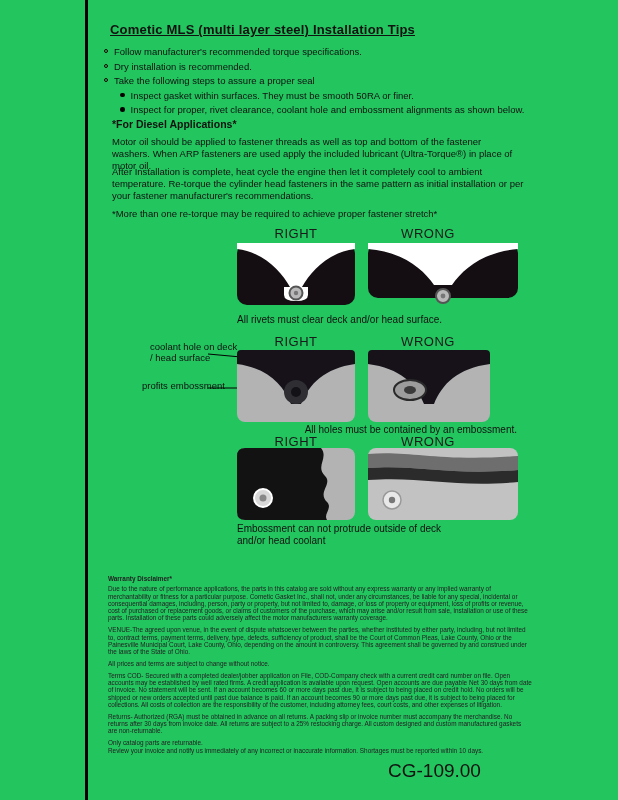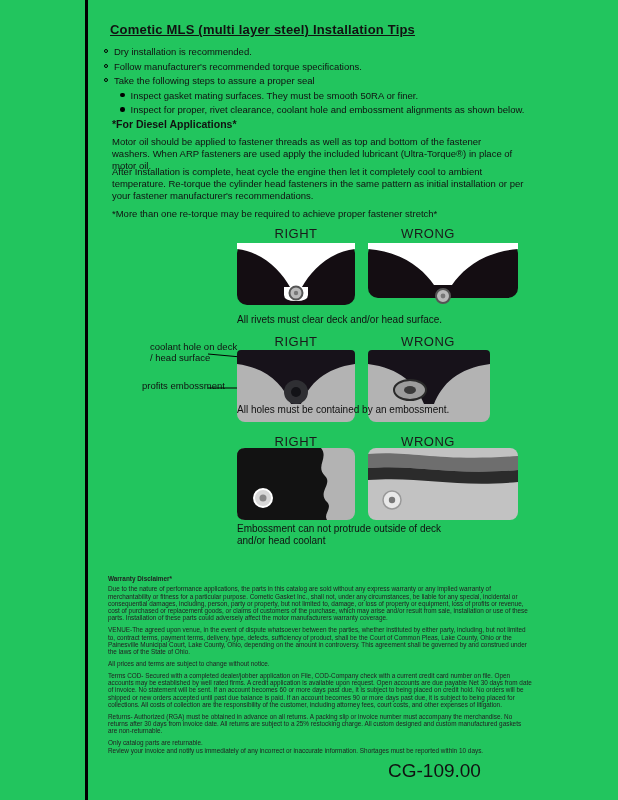--- a/index.html
+++ b/index.html
@@ -49,33 +49,33 @@
 <body>
 
 <div class="page">
   <div class="edge-line"></div>
 
   <div class="title">Cometic MLS (multi layer steel) Installation Tips</div>
 
   <div class="bullets">
     <div class="b-row">
       <span class="dot-o"></span>
-      <span>Dry installation is recommended.</span>
+      <span>Follow manufacturer's recommended torque specifications.</span>
     </div>
     <div class="b-row">
       <span class="dot-o"></span>
-      <span>Follow manufacturer's recommended torque specifications.</span>
+      <span>Dry installation is recommended.</span>
     </div>
     <div class="b-row">
       <span class="dot-o"></span>
       <span>Take the following steps to assure a proper seal</span>
     </div>
     <div class="b-row sub">
       <span class="dot-f"></span>
-      <span>Inspect gasket mating surfaces.  They must be smooth 50RA or finer.</span>
+      <span>Inspect gasket within surfaces.  They must be smooth 50RA or finer.</span>
     </div>
     <div class="b-row sub">
       <span class="dot-f"></span>
       <span>Inspect for proper, rivet clearance, coolant hole and embossment alignments as shown below.</span>
     </div>
   </div>
 
   <div class="diesel-h">*For Diesel Applications*</div>
   <div class="para p2">After Installation is complete, heat cycle the engine then let it completely cool to ambient temperature. Re-torque the cylinder head fasteners in the same pattern as initial installation or per your fastener manufacturer's recommendations.</div>
   <div class="para p1">Motor oil should be applied to fastener threads as well as top and bottom of the fastener washers. When ARP fasteners are used apply the included lubricant (Ultra-Torque®) in place of motor oil.</div>
@@ -122,21 +122,21 @@
     </svg>
   </div>
   <div class="fig-img" style="left:368px; top:350px;">
     <svg width="122" height="72" viewBox="0 0 122 72">
       <rect width="122" height="72" rx="8" fill="#b3b3b3"></rect>
       <path d="M0,14 C32,18 48,34 56,54 L66,54 C74,34 90,18 122,14 L122,4 Q122,0 118,0 L4,0 Q0,0 0,4 Z" fill="#17121a"></path>
       <ellipse cx="42" cy="40" rx="16" ry="10" fill="#9c9c9c" stroke="#2a2a2a" stroke-width="2"></ellipse>
       <ellipse cx="42" cy="40" rx="6" ry="4" fill="#3a3a3a"></ellipse>
     </svg>
   </div>
-  <div class="fig-cap" style="left:237px; top:404px; width:280px;">All holes must be contained by an embossment.</div>
+  <div class="fig-cap" style="left:237px; top:424px; width:280px;text-align:right;">All holes must be contained by an embossment.</div>
 
   <div class="fig-label" style="left:256px; top:434px;">RIGHT</div>
   <div class="fig-label" style="left:388px; top:434px;">WRONG</div>
 
   <div class="fig-img" style="left:237px; top:448px;">
     <svg width="118" height="72" viewBox="0 0 118 72">
       <rect width="118" height="72" rx="8" fill="#b3b3b3"></rect>
       <path d="M0,8 Q0,0 8,0 H84 C92,10 78,18 88,28 C96,36 80,44 90,54 C96,60 86,66 90,72 H8 Q0,72 0,64 Z" fill="#121212"></path>
       <circle cx="26" cy="50" r="9" fill="#d8d8d8" stroke="#ffffff" stroke-width="2"></circle>
       <circle cx="26" cy="50" r="3.5" fill="#888"></circle>

